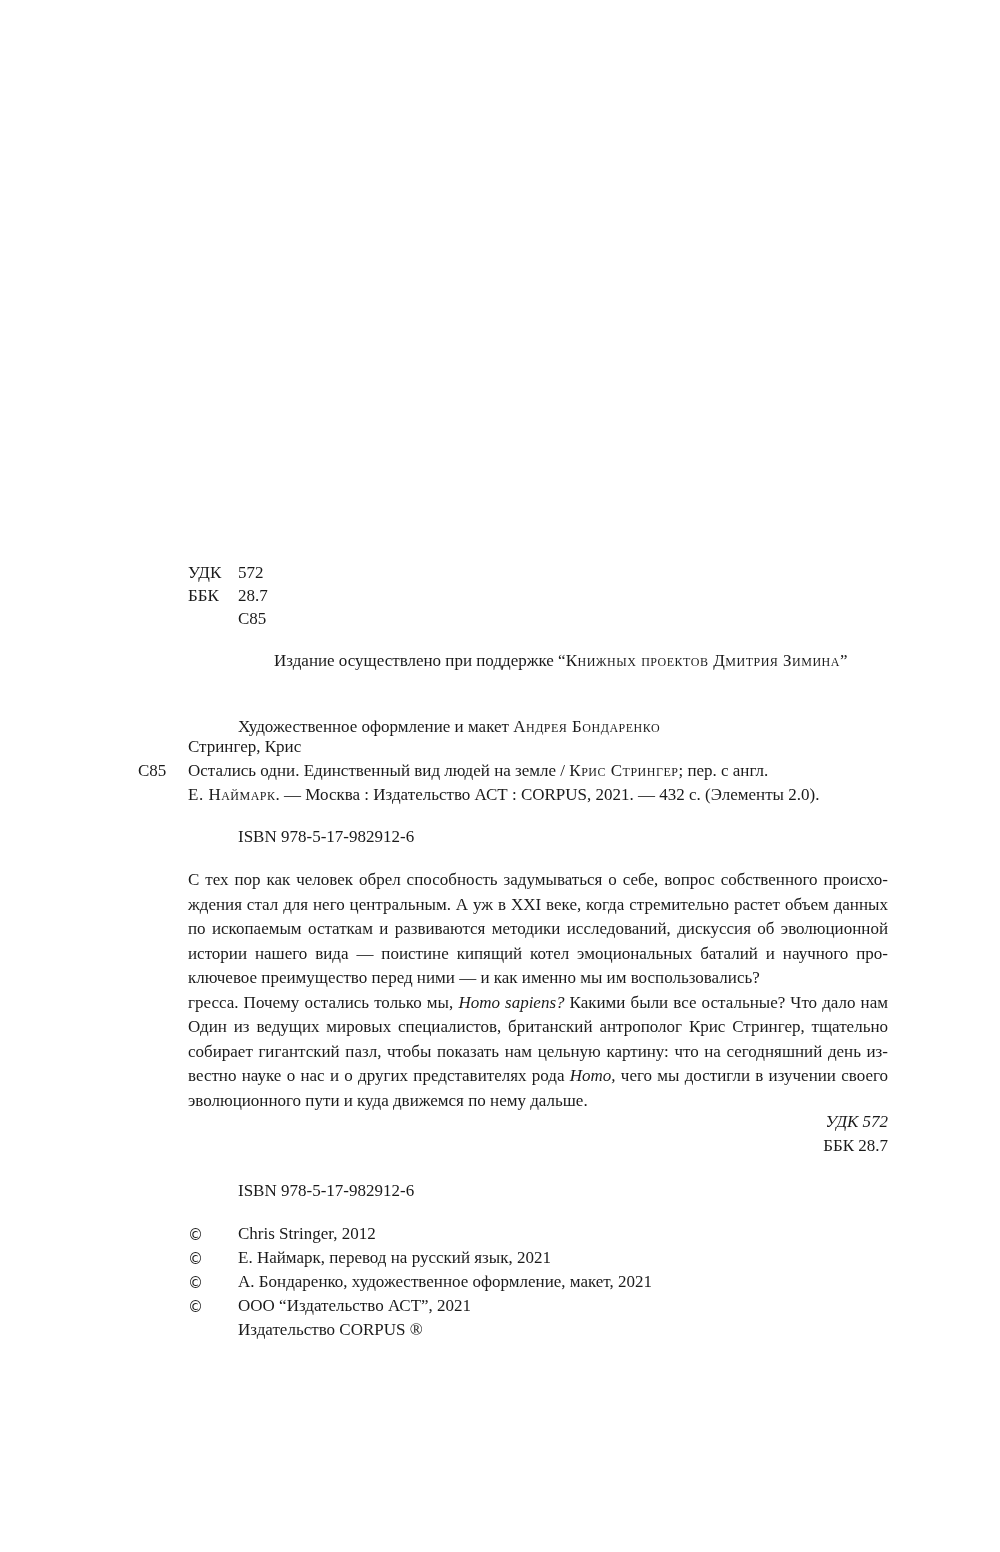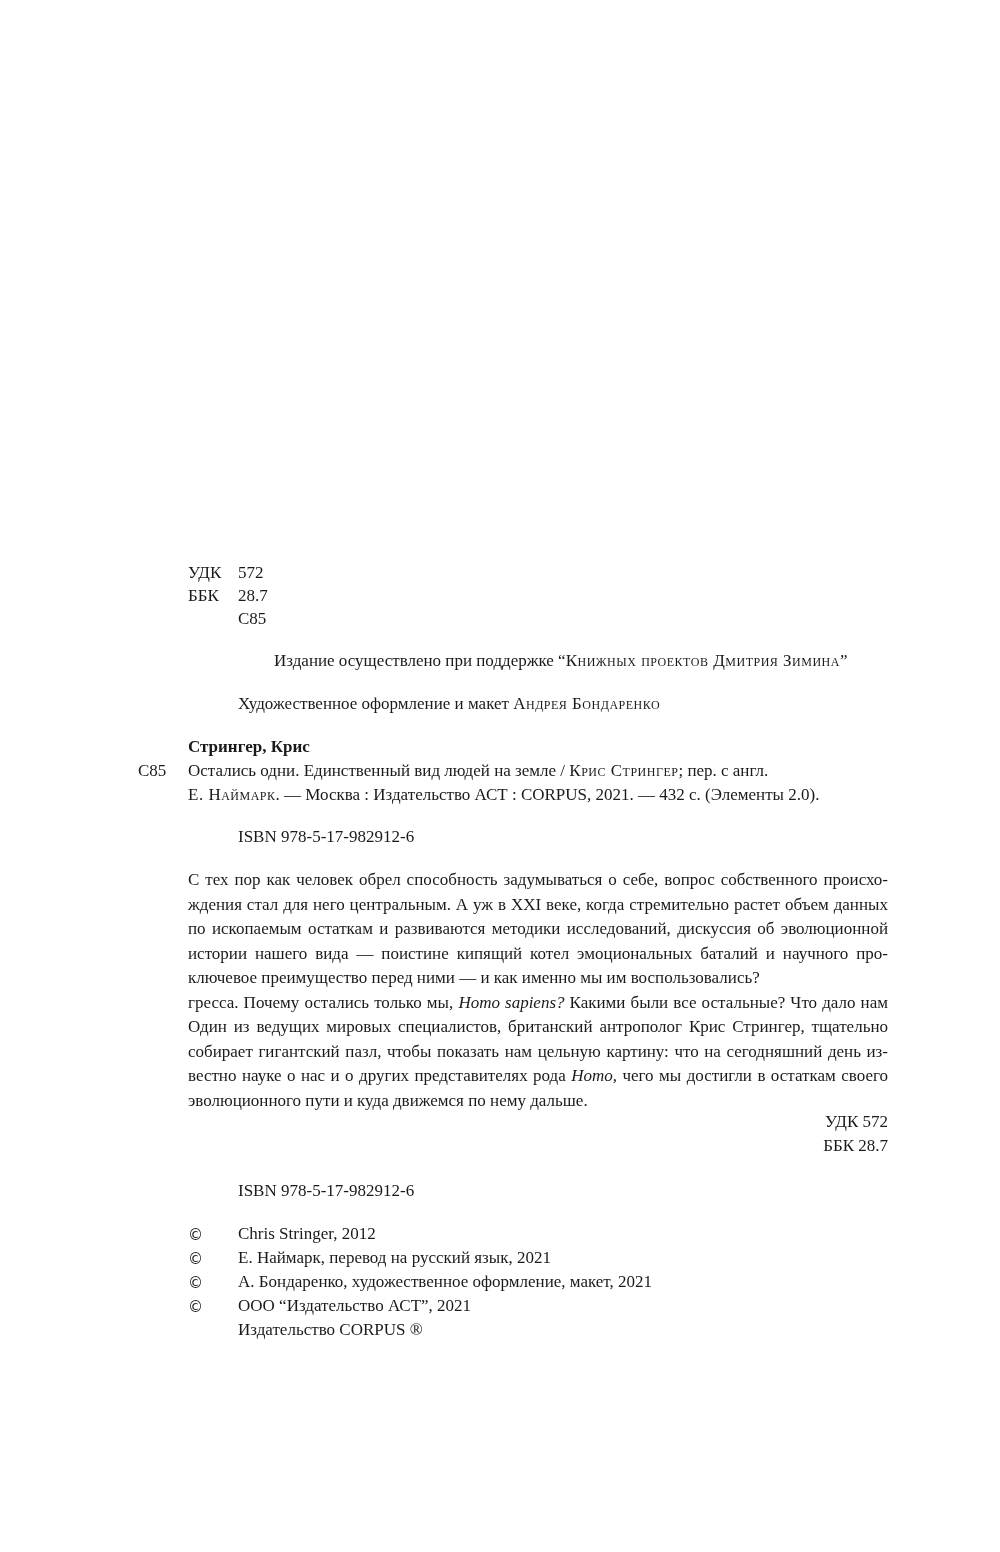--- a/index.html
+++ b/index.html
@@ -3,41 +3,41 @@
 <meta charset="utf-8">
 <style>
   html, body { margin: 0; padding: 0; background: #ffffff; }
   body {
     width: 1000px; height: 1552px; position: relative; overflow: hidden;
     font-family: "Liberation Serif", "DejaVu Serif", serif;
     color: #1a1a1a; font-size: 17px; line-height: 24px;
   }
   .abs { position: absolute; white-space: nowrap; }
   .sc { font-variant: small-caps; letter-spacing: 0.5px; }
-  .bold { font-weight: bold; }
+  .bold { font-weight: normal; }
   .para { position: absolute; left: 188px; width: 700px; font-size: 17px; line-height: 24.5px; text-align: justify; }
   .para .line { display: block; white-space: nowrap; text-align-last: justify; }
   .para .line.last { text-align-last: left; }
   em { font-style: italic; }
   .copy-sym { position: absolute; left: 188px; font-family: "DejaVu Sans", sans-serif; font-size: 15px; }
 </style>
 </head>
 <body>
 
 <div class="abs" style="left:188px; top:561px;">УДК</div>
 <div class="abs" style="left:238px; top:561px;">572</div>
 <div class="abs" style="left:188px; top:584px;">ББК</div>
 <div class="abs" style="left:238px; top:584px;">28.7</div>
 <div class="abs" style="left:238px; top:607px;">С85</div>
 
 <div class="abs" style="left:238px; top:649px;margin-left:36px;">
   <span>Издание осуществлено при поддержке “</span><span class="sc">Книжных проектов Дмитрия Зимина</span><span>”</span>
 </div>
 
-<div class="abs" style="left:238px; top:692px;">
+<div class="abs" style="left:238px; top:715px;">
   <span>Художественное оформление и макет </span><span class="sc">Андрея Бондаренко</span>
 </div>
 
 <div class="abs bold" style="left:188px; top:735px;">Стрингер, Крис</div>
 <div class="abs" style="left:138px; top:759px;">С85</div>
 <div class="abs" style="left:188px; top:759px;">
   <span>Остались одни. Единственный вид людей на земле / </span><span class="sc">Крис Стрингер</span><span>; пер. с англ.</span>
 </div>
 <div class="abs" style="left:188px; top:783px;">
   <span class="sc">Е. Наймарк</span><span>. — Москва : Издательство АСТ : CORPUS, 2021. — 432 с. (Элементы 2.0).</span>
@@ -46,25 +46,25 @@
 
 <div class="para" style="top:868px;">
   <span class="line">С тех пор как человек обрел способность задумываться о себе, вопрос собственного происхо-</span>
   <span class="line">ждения стал для него центральным. А уж в XXI веке, когда стремительно растет объем данных</span>
   <span class="line">по ископаемым остаткам и развиваются методики исследований, дискуссия об эволюционной</span>
   <span class="line">истории нашего вида — поистине кипящий котел эмоциональных баталий и научного про-</span>
   <span class="line last">ключевое преимущество перед ними — и как именно мы им воспользовались?</span>
   <span class="line"><span>гресса. Почему остались только мы, </span><em>Homo sapiens?</em><span> Какими были все остальные? Что дало нам</span></span>
   <span class="line">Один из ведущих мировых специалистов, британский антрополог Крис Стрингер, тщательно</span>
   <span class="line">собирает гигантский пазл, чтобы показать нам цельную картину: что на сегодняшний день из-</span>
-  <span class="line"><span>вестно науке о нас и о других представителях рода </span><em>Homo,</em><span> чего мы достигли в остаткам своего</span></span>
+  <span class="line"><span>вестно науке о нас и о других представителях рода </span><em>Homo,</em><span> чего мы достигли в изучении своего</span></span>
   <span class="line last">эволюционного пути и куда движемся по нему дальше.</span>
 </div>
 
-<div class="abs" style="right:112px; top:1110px; text-align:right;">УДК 572</div>
+<div class="abs" style="right:112px; top:1110px; text-align:right;font-style:italic;">УДК 572</div>
 <div class="abs" style="right:112px; top:1134px; text-align:left;">ББК 28.7</div>
 
 <div class="abs" style="left:238px; top:1179px;">ISBN 978-5-17-982912-6</div>
 
 <div class="copy-sym" style="top:1223px;">©</div>
 <div class="abs" style="left:238px; top:1222px;">Chris Stringer, 2012</div>
 <div class="copy-sym" style="top:1247px;">©</div>
 <div class="abs" style="left:238px; top:1246px;">Е. Наймарк, перевод на русский язык, 2021</div>
 <div class="copy-sym" style="top:1271px;">©</div>
 <div class="abs" style="left:238px; top:1270px;">А. Бондаренко, художественное оформление, макет, 2021</div>

